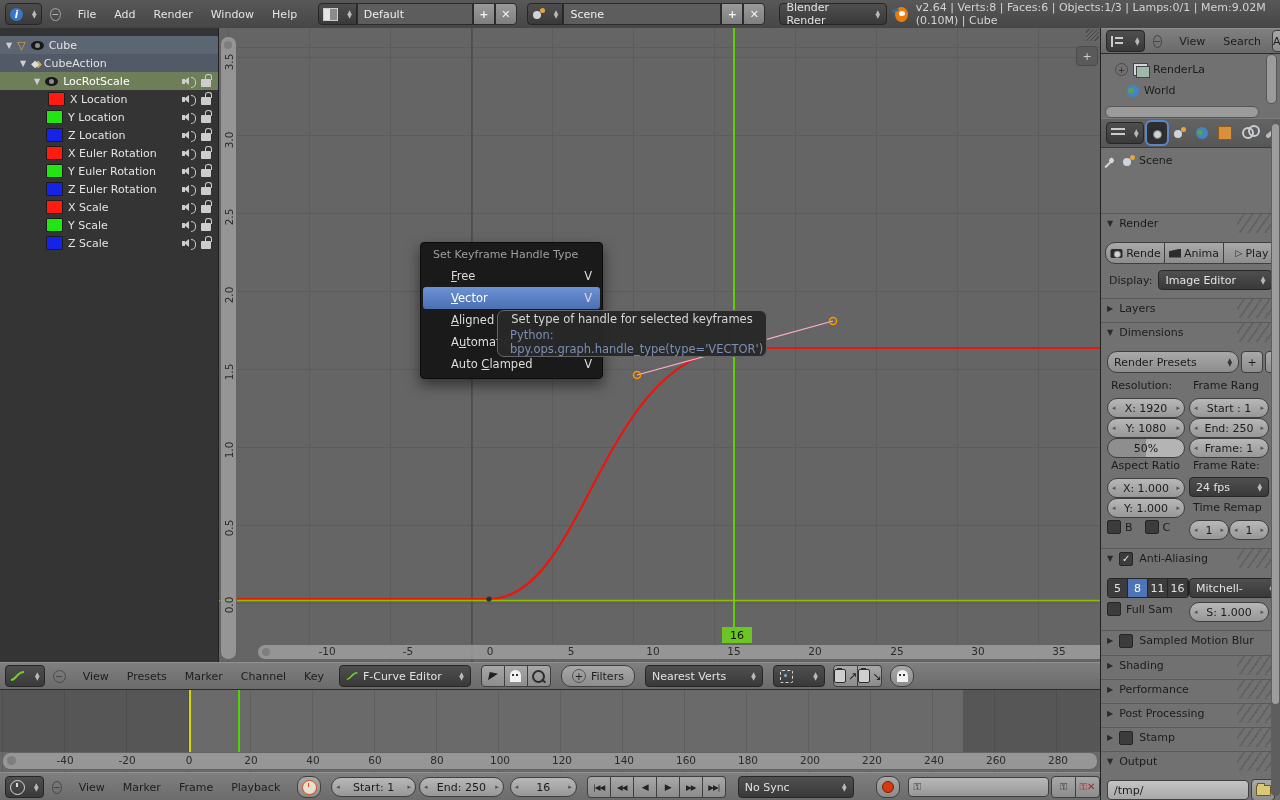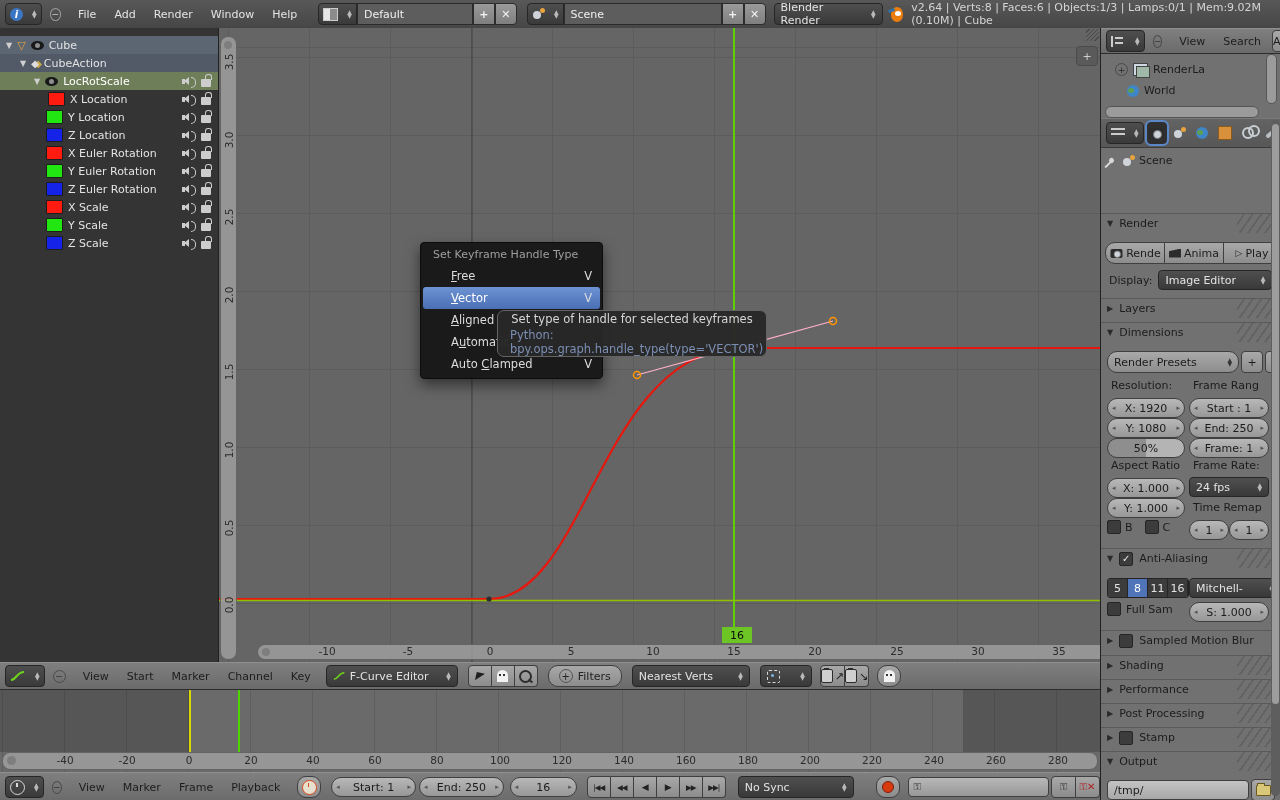--- a/index.html
+++ b/index.html
@@ -206,21 +206,21 @@
     </div>
     <div class="row" style="margin-left:10px">
       <div class="edbtn" style="margin-left:0;border-radius:4px 0 0 4px">
         <span class="balls"></span>
         <span class="updown"></span>
       </div>
       <div class="idfield" style="width:150px;padding-left:6px">Scene</div>
       <div class="sqbtn">+</div>
       <div class="sqbtn" style="border-radius:0 4px 4px 0">✕</div>
     </div>
-    <div class="ddark" style="width:112px;margin-left:8px">
+    <div class="ddark" style="width:112px;margin-left:14px">
       <span>Blender Render</span>
         <span class="updown"></span>
     </div>
     <span class="blogo"></span>
     <span style="color:#d4d4d4">v2.64 | Verts:8 | Faces:6 | Objects:1/3 | Lamps:0/1 | Mem:9.02M (0.10M) | Cube</span>
   </div>
 
   <div id="graph" class="abs">
     <div id="ggrid"></div>
     <svg id="gsvg" width="1100" height="634">
@@ -390,21 +390,21 @@
 
   <div id="gheader" class="abs litebar">
     <div class="edbtn">
       <svg class="curveico" viewBox="0 0 16 12">
         <path d="M1,10 C6,10 7,2 14,2" fill="none" stroke="#6fd41c" stroke-width="2"></path>
       </svg>
       <span class="updown"></span>
     </div>
     <span class="collapse" style="border-color:#4a4a4a;color:#333">−</span>
     <span class="menulbl">View</span>
-    <span class="menulbl">Start</span>
+    <span class="menulbl">Presets</span>
     <span class="menulbl">Marker</span>
     <span class="menulbl">Channel</span>
     <span class="menulbl">Key</span>
     <div class="ddark" style="margin-left:6px;width:118px">
       <svg class="curveico" viewBox="0 0 16 12" style="width:13px;height:10px;margin-right:4px">
         <path d="M1,10 C6,10 7,2 14,2" fill="none" stroke="#6fd41c" stroke-width="2"></path>
       </svg>
       <span>F-Curve Editor</span>
         <span class="updown"></span>
     </div>

